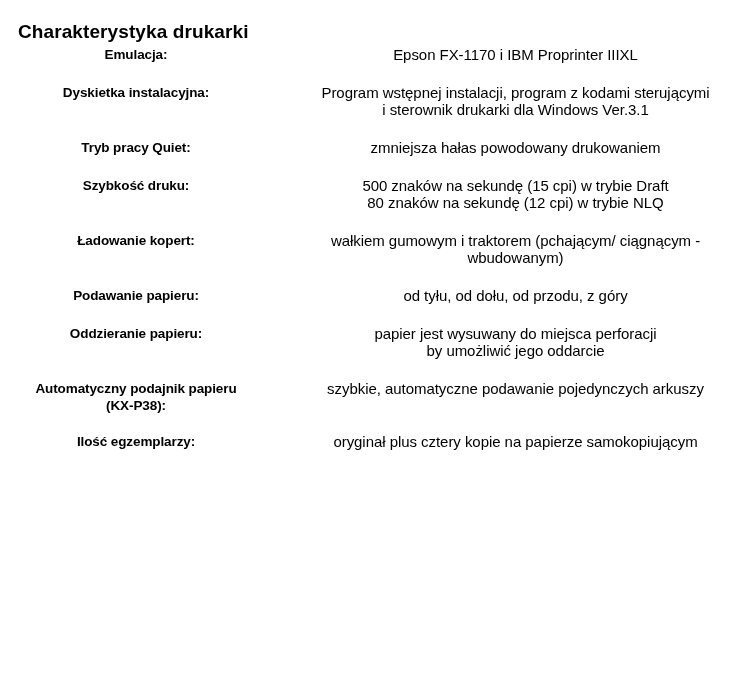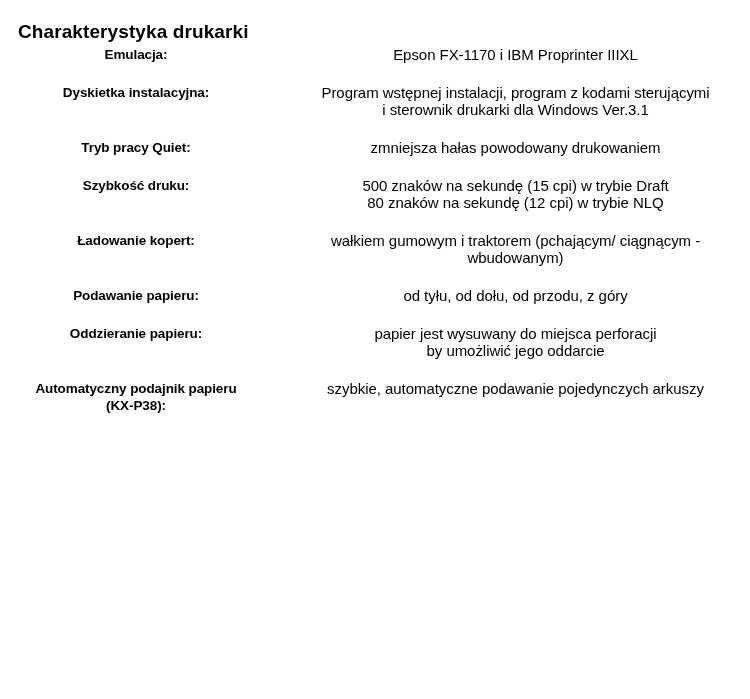--- a/index.html
+++ b/index.html
@@ -135,17 +135,21 @@
 
 
       <tr class="spec-row tight">
         <td class="spec-label">Automatyczny podajnik papieru
 (KX-P38):</td>
         <td class="spec-value">szybkie, automatyczne podawanie pojedynczych arkuszy</td>
       </tr>
 
 
 
+      <tr class="spec-row last">
+        <td class="spec-label">Ilość egzemplarzy:</td>
+        <td class="spec-value">oryginał plus cztery kopie na papierze samokopiującym</td>
+      </tr>
 
     </tbody>
   </table>
 
 </div>
 
 </body></html>

